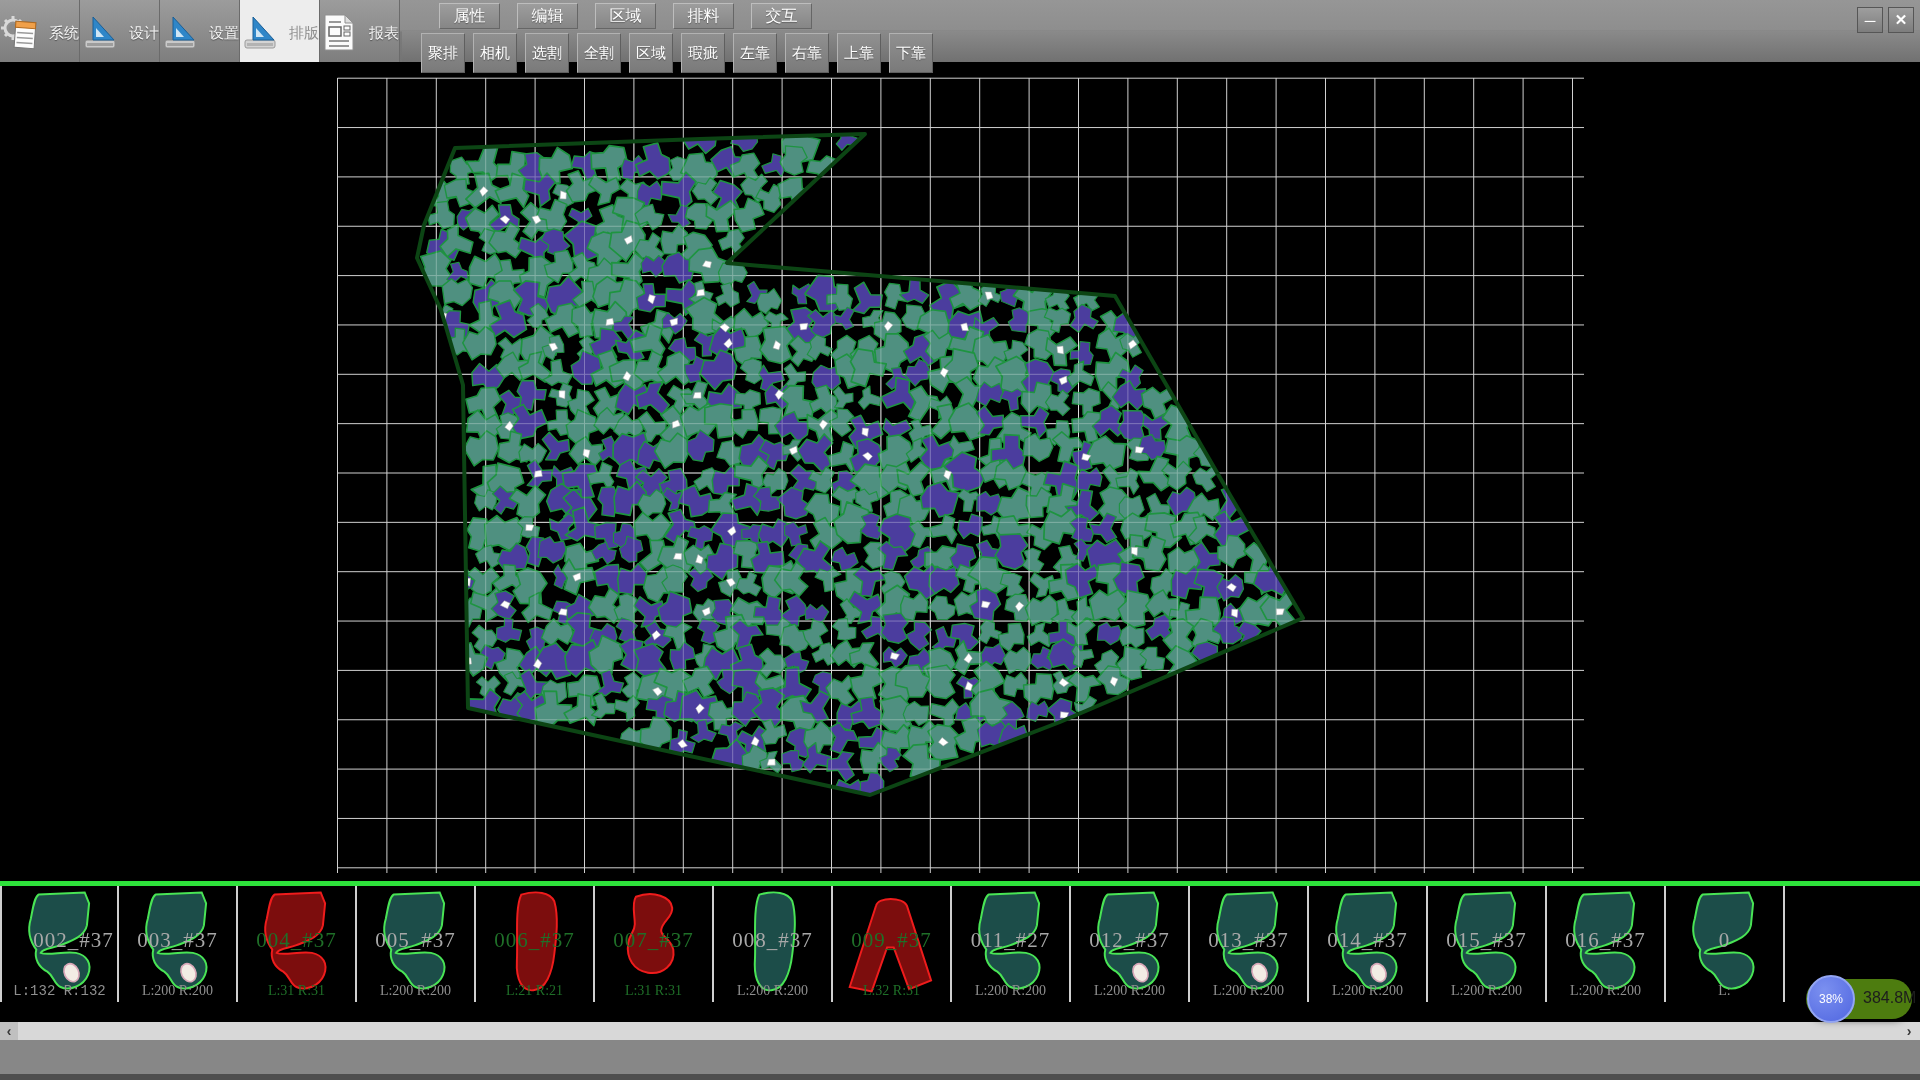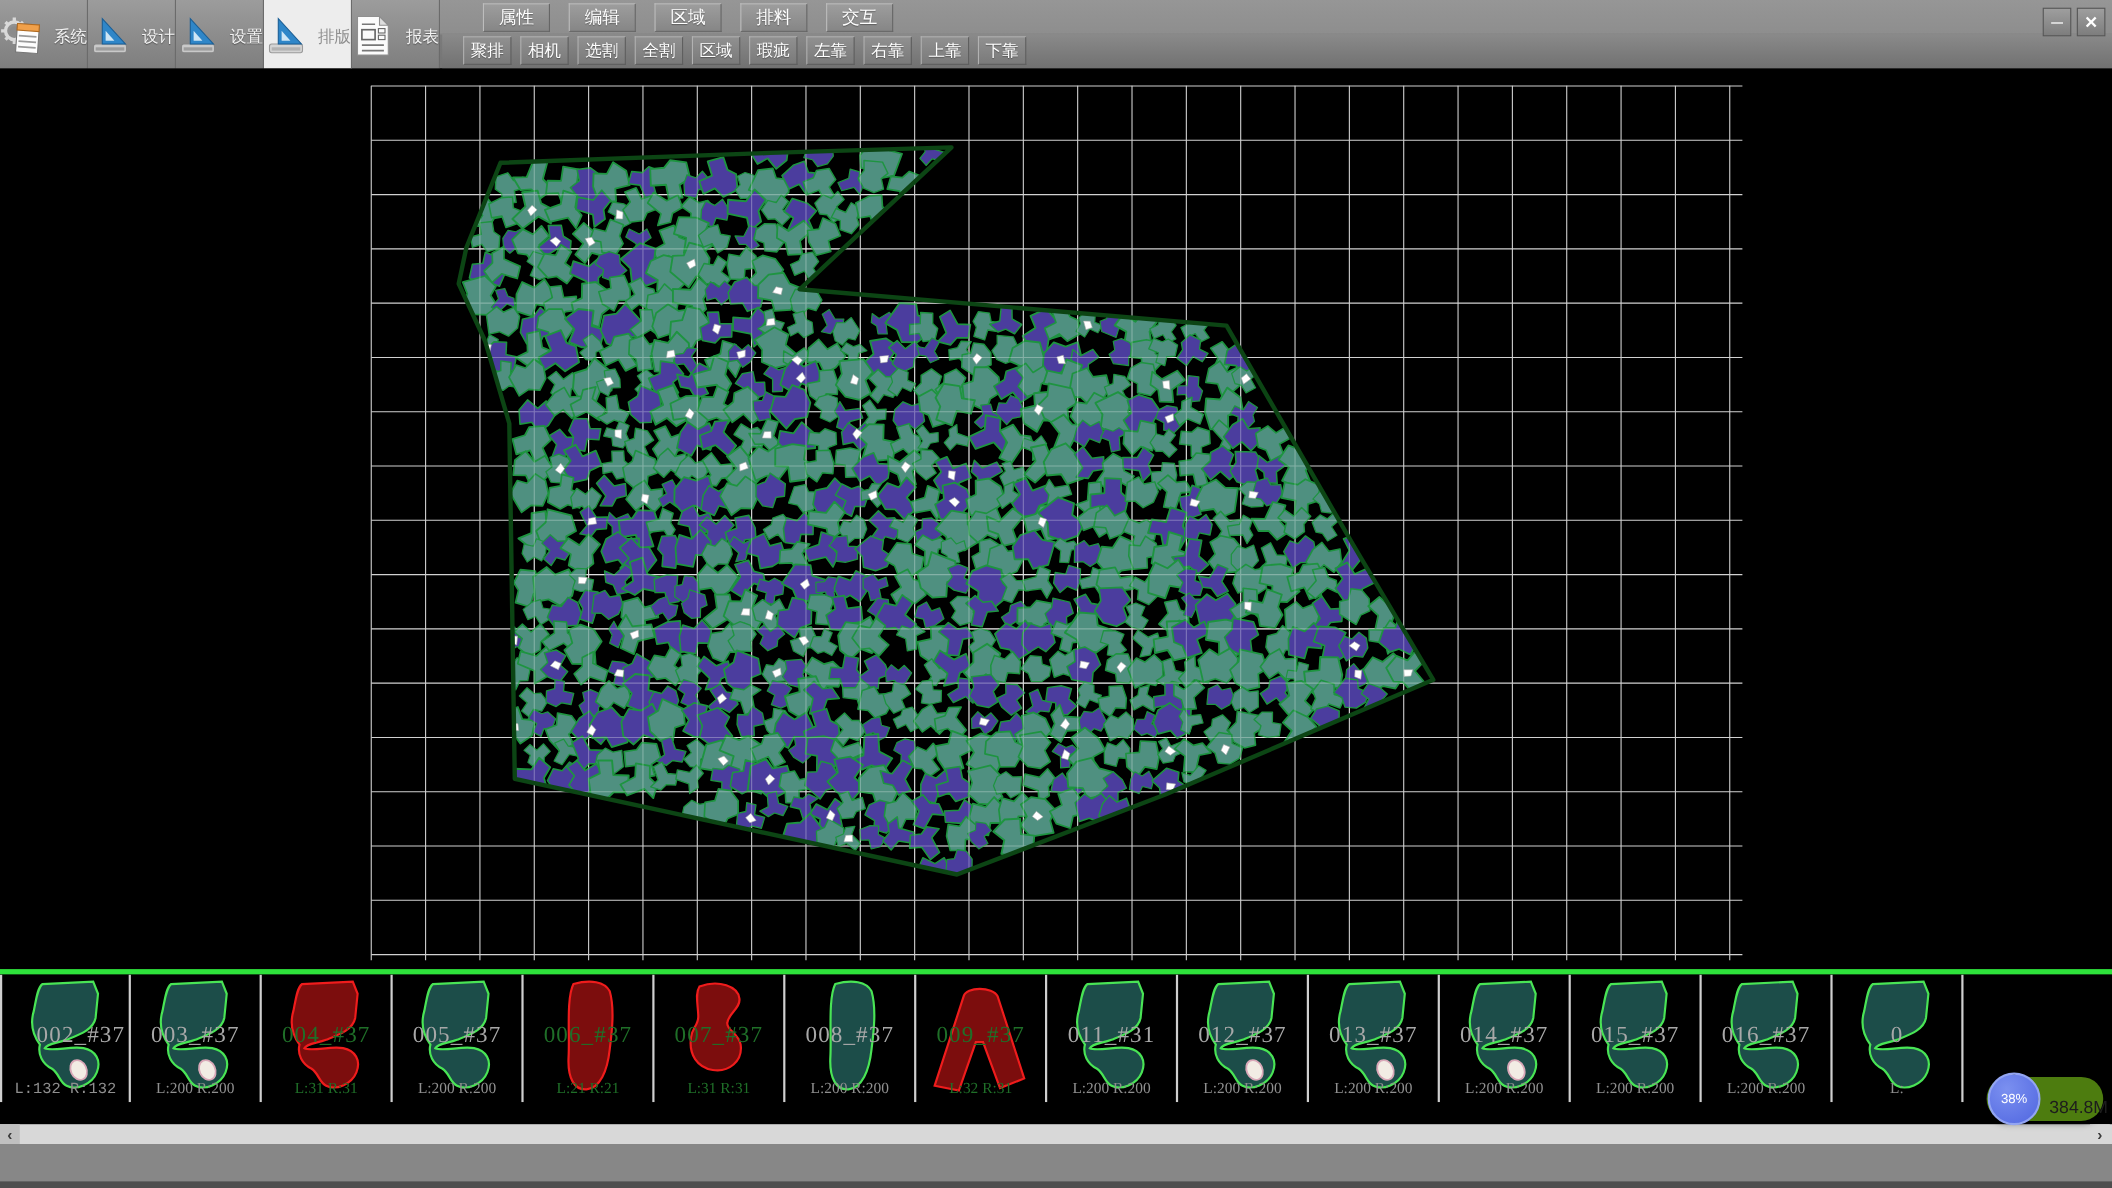--- a/index.html
+++ b/index.html
@@ -17,21 +17,21 @@
     background:linear-gradient(180deg,#9c9c9c,#7e7e7e);justify-content:space-between;}
   .bigbtn.selected{background:#ededed;}
   .bigbtn .lbl{color:#f4f4f4;font-size:15px;margin-top:1px;text-shadow:0 1px 1px rgba(0,0,0,.4);}
   .bigbtn.selected .lbl{color:#8f8f8f;text-shadow:none;}
   .menu1{position:absolute;left:439px;top:3px;display:flex;gap:17px;}
   .mbtn{width:61px;height:26px;box-sizing:border-box;color:#fff;font-size:16px;
     display:flex;align-items:center;justify-content:center;
     background:linear-gradient(180deg,#9d9d9d,#868686);
     border:1px solid;border-color:#bdbdbd #666 #666 #bdbdbd;text-shadow:0 1px 1px rgba(0,0,0,.35);}
   .menu2{position:absolute;left:421px;top:33px;display:flex;gap:8px;}
-  .tbtn{width:44px;height:26px;box-sizing:border-box;color:#fff;font-size:15px;
+  .tbtn{width:44px;height:40px;box-sizing:border-box;color:#fff;font-size:15px;
     display:flex;align-items:center;justify-content:center;
     background:linear-gradient(180deg,#909090,#7a7a7a);
     border:1px solid;border-color:#b2b2b2 #5f5f5f #5f5f5f #b2b2b2;text-shadow:0 1px 1px rgba(0,0,0,.35);}
   .winbtns{position:absolute;right:6px;top:7px;display:flex;gap:5px;}
   .wbtn{width:26px;height:26px;box-sizing:border-box;border:1px solid #565656;
     background:linear-gradient(180deg,#9e9e9e,#7d7d7d);color:#fff;font-size:15px;font-weight:bold;
     display:flex;align-items:center;justify-content:center;}
 
   
   #nest-svg{position:absolute;left:0;top:62px;}
@@ -58,21 +58,21 @@
   .footer{position:absolute;left:0;top:1040px;width:1920px;height:40px;background:#878787;
     border-bottom:6px solid #4e4e4e;box-sizing:border-box;}
 
   
   .badge{position:absolute;left:1806px;top:979px;width:106px;height:40px;background:#4d7c0f;
     border-radius:20px;box-shadow:0 2px 7px rgba(0,0,0,.5);z-index:60;}
   .badge .pc{position:absolute;left:1px;top:-4px;width:48px;height:48px;border-radius:50%;
     background:radial-gradient(circle at 35% 30%,#7b90f0,#5066e0);
     border:2px solid #93a5f2;box-sizing:border-box;color:#fff;font-size:12px;
     display:flex;align-items:center;justify-content:center;}
-  .badge .mem{position:absolute;left:57px;top:20px;font-size:16px;color:#1d1d1d;}
+  .badge .mem{position:absolute;left:57px;top:10px;font-size:16px;color:#1d1d1d;}
 </style>
 </head>
 <body>
 
 <div class="toolbar">
   <div class="row2band"></div>
 
   <div class="bigbtns">
     <div class="bigbtn">
       <svg width="40" height="40" viewBox="0 0 40 40">
@@ -1020,21 +1020,21 @@
       <svg width="113" height="110" viewBox="0 0 100 100">
         <path d="M12,90 L36,16 C38,8 60,8 64,16 L86,84 L66,92 L52,54 L46,54 L32,94 Z" fill="#7c0d0d" stroke="#ef1c1c" stroke-width="1.8"></path>
       </svg>
       <div class="t" style="color: rgb(31, 111, 40);">009_#37</div>
       <div class="c" style="color: rgb(31, 111, 40);">L:32 R:31</div>
     </div>
     <div class="cell">
       <svg width="113" height="110" viewBox="0 0 100 100">
         <path d="M30,6 L72,4 L76,14 L74,34 C72,44 60,48 50,52 C42,55 34,55 32,59 C38,62 54,57 64,59 C74,61 79,69 75,79 C71,89 58,94 50,90 C44,87 44,80 38,76 C30,72 26,64 28,56 C22,48 20,38 23,28 C25,18 26,9 30,6 Z" fill="#1c4d49" stroke="#49e455" stroke-width="1.8"></path>
       </svg>
-      <div class="t" style="color: rgb(168, 168, 168);">011_#31</div>
+      <div class="t" style="color: rgb(168, 168, 168);">011_#27</div>
       <div class="c" style="color: rgb(143, 143, 143);">L:200 R:200</div>
     </div>
     <div class="cell">
       <svg width="113" height="110" viewBox="0 0 100 100">
         <path d="M30,6 L72,4 L76,14 L74,34 C72,44 60,48 50,52 C42,55 34,55 32,59 C38,62 54,57 64,59 C74,61 79,69 75,79 C71,89 58,94 50,90 C44,87 44,80 38,76 C30,72 26,64 28,56 C22,48 20,38 23,28 C25,18 26,9 30,6 Z" fill="#1c4d49" stroke="#49e455" stroke-width="1.8"></path>
         <ellipse cx="60" cy="77" rx="6.5" ry="8.5" fill="#f2ece4" stroke="#d9a8b8" stroke-width="1.5" transform="rotate(-25 60 77)"></ellipse>
       </svg>
       <div class="t" style="color: rgb(168, 168, 168);">012_#37</div>
       <div class="c" style="color: rgb(143, 143, 143);">L:200 R:200</div>
     </div>

